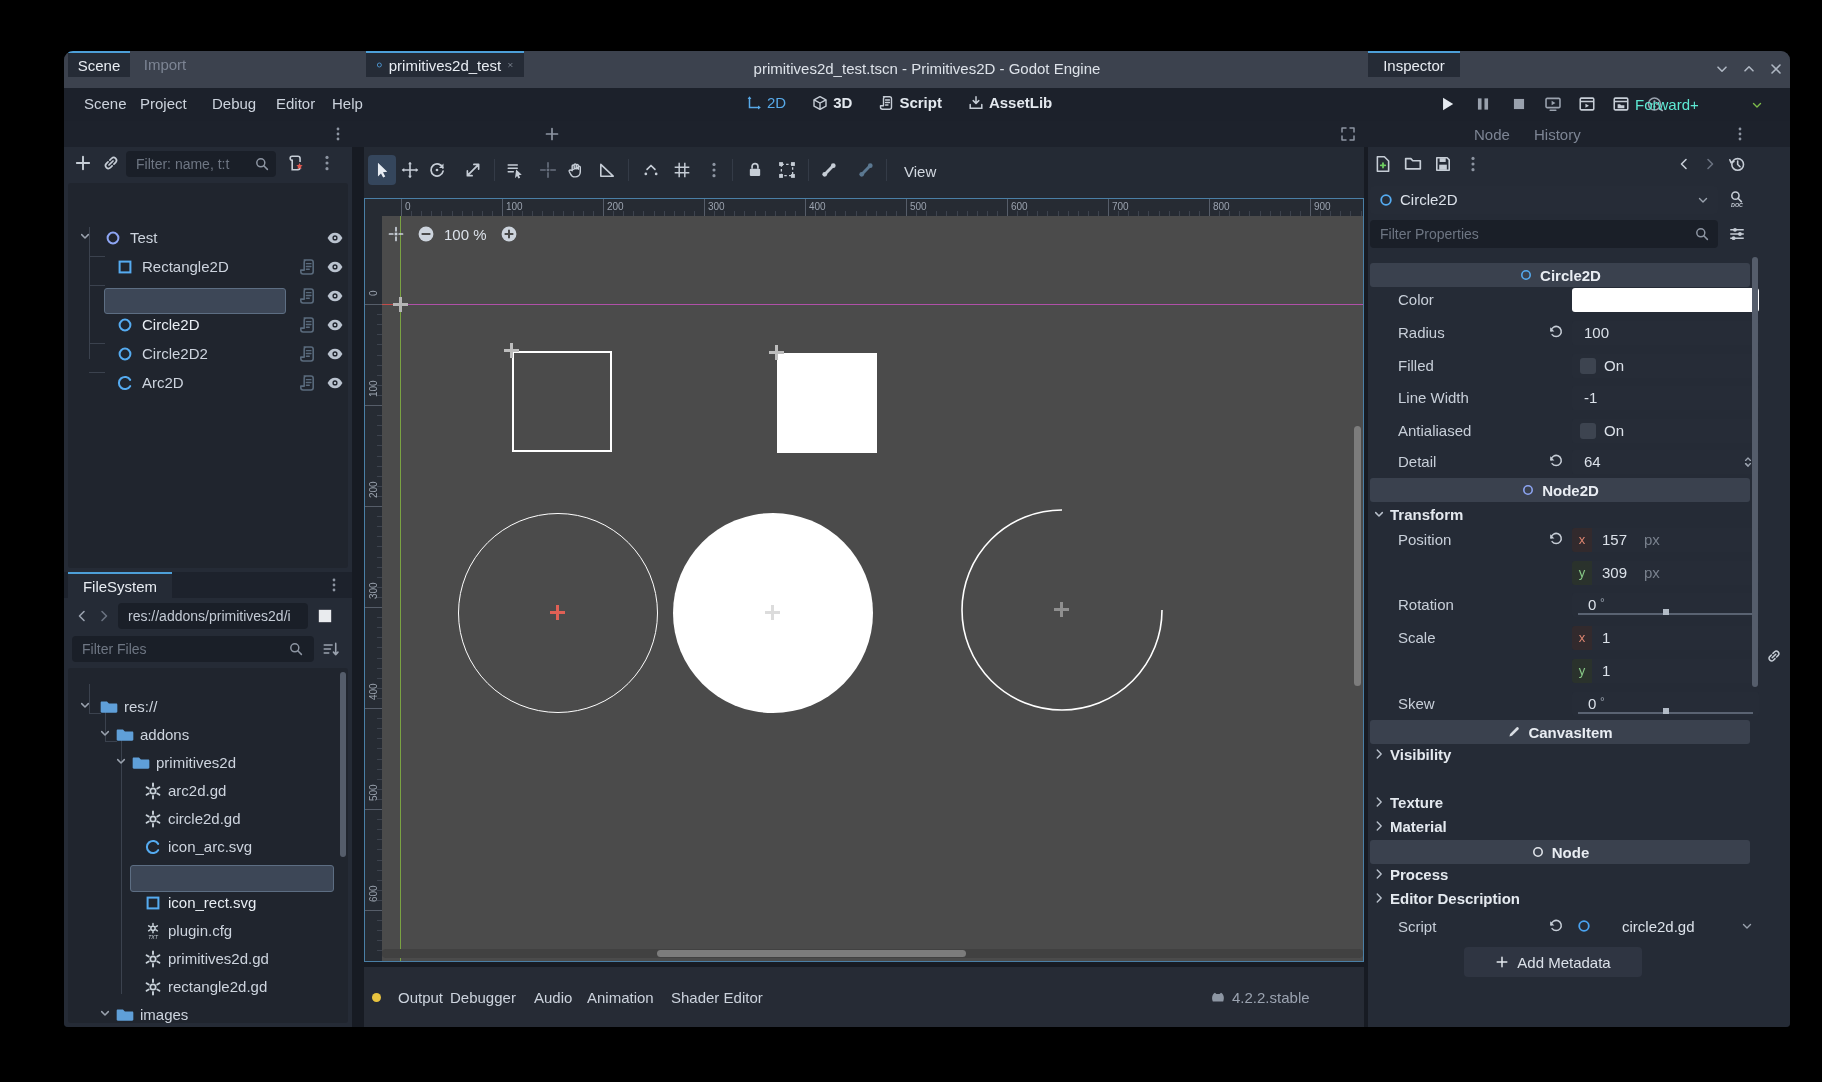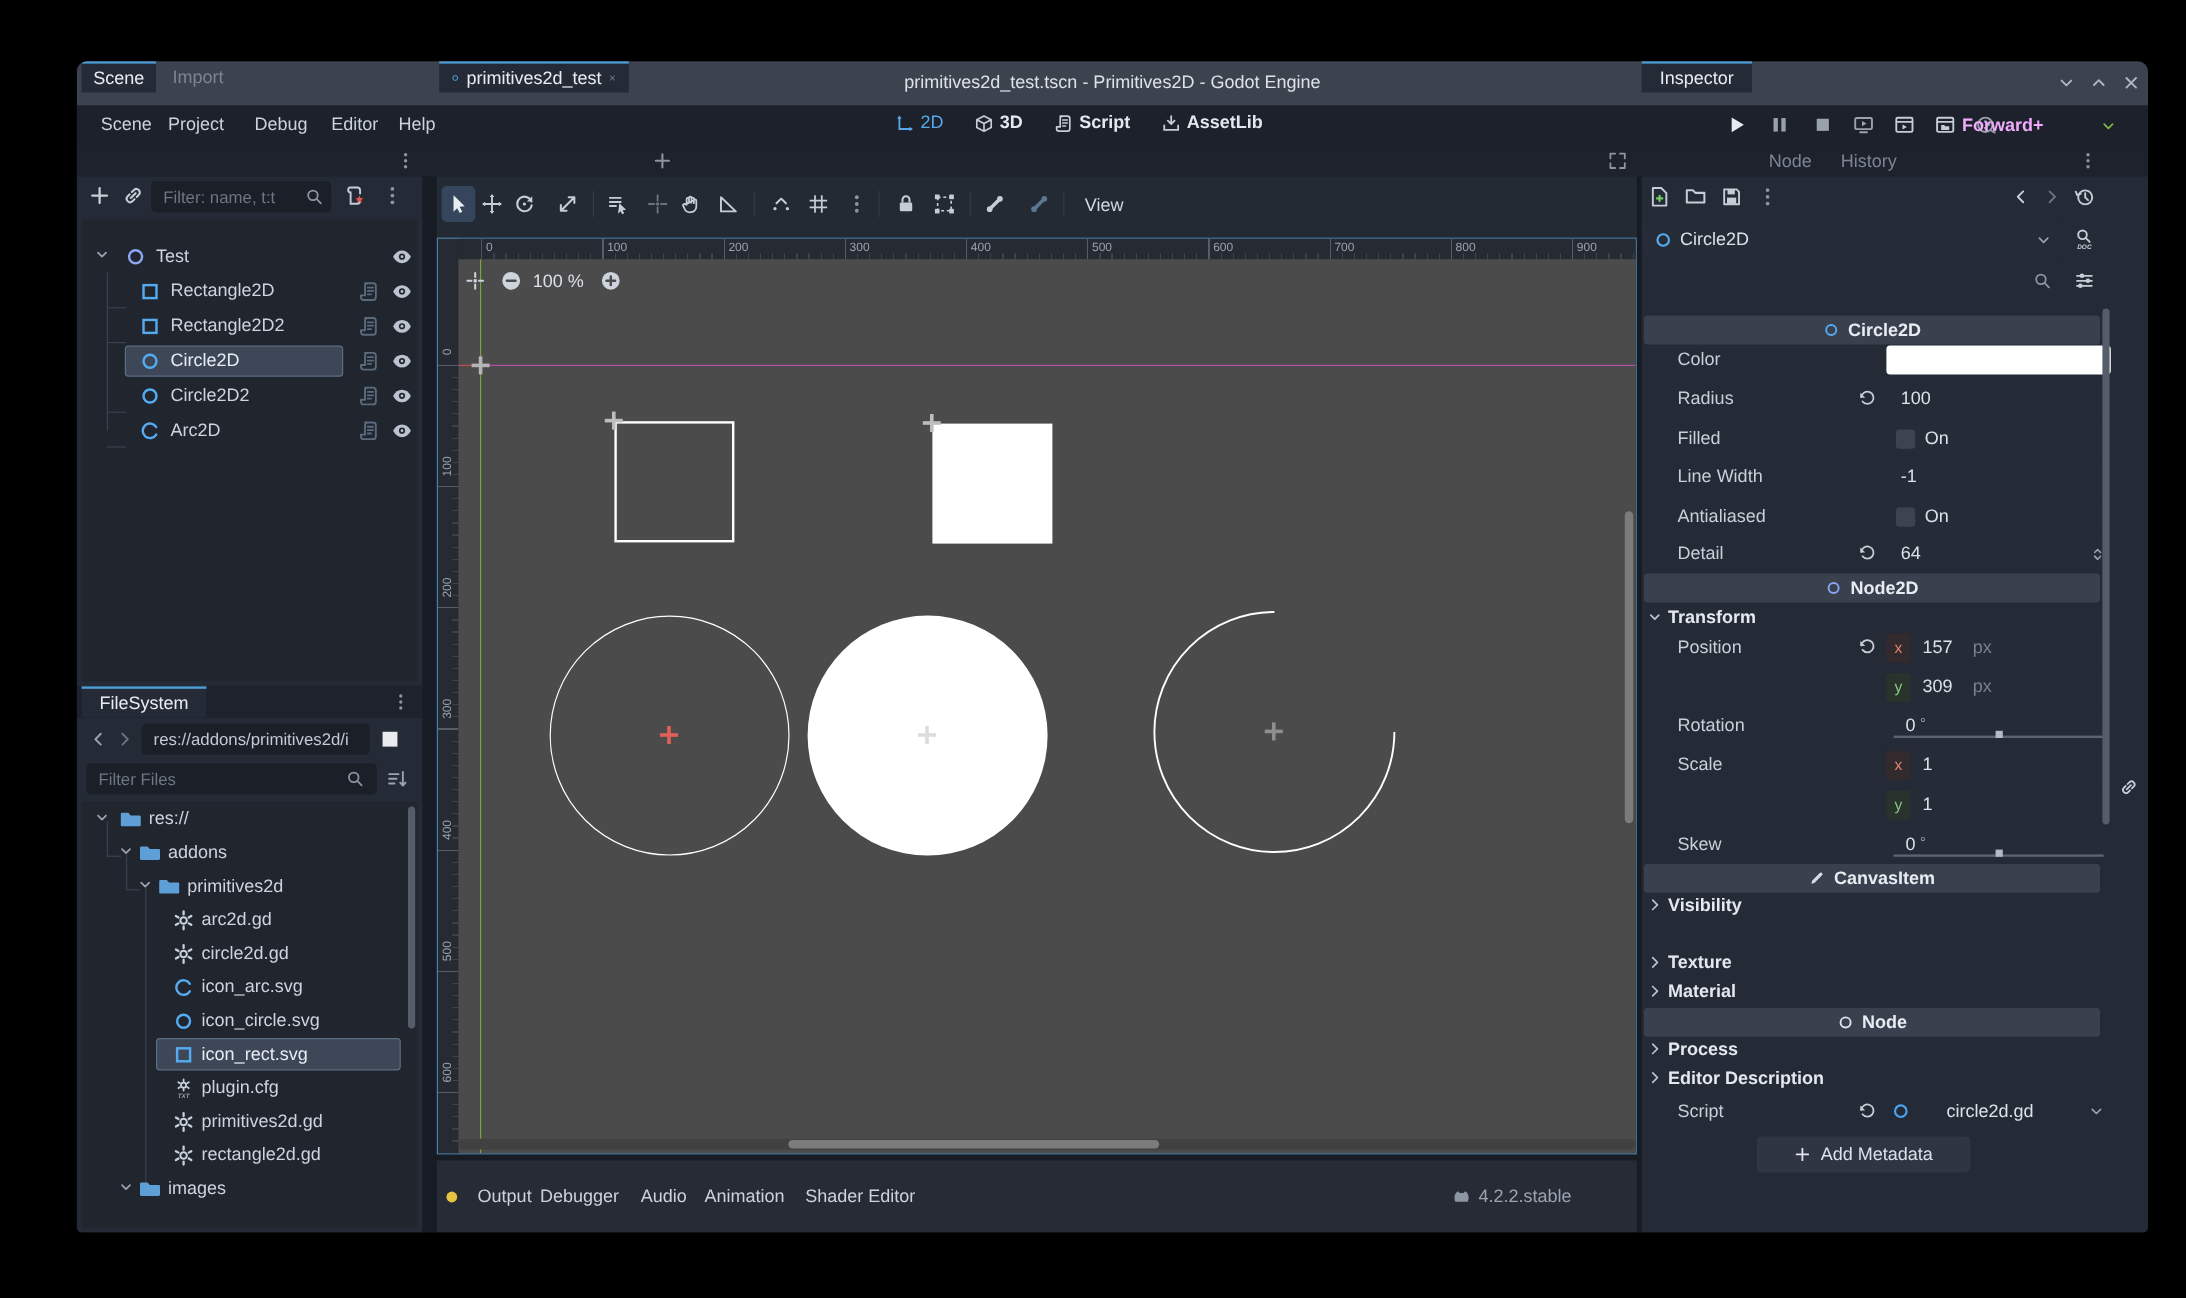--- a/index.html
+++ b/index.html
@@ -21,21 +21,21 @@
   .inset{position:absolute;background:#20252e;border-radius:3px;}
   .ginput{position:absolute;background:#1a1f28;border:none;border-radius:4px;color:#c3cad4;
     font-family:inherit;font-size:14px;padding:0 28px 0 10px;box-sizing:border-box;outline:none;}
   .ginput::placeholder{color:#6e7683;}
   .ico{display:inline-flex;align-items:center;justify-content:center;width:18px;height:18px;color:#c6cdd6;}
   .ico svg{width:100%;height:100%;}
   .ico.s14{width:14px;height:14px;}
   .ico.s16{width:16px;height:16px;}
   .ico.s20{width:20px;height:20px;}
   .ico.dim{color:#6a7280;}
-  .trow{position:absolute;left:4px;width:280px;height:26px;}
+  .trow{position:absolute;left:4px;width:280px;height:26px;margin-top:24px;}
   .trow .ti{position:absolute;top:4px;}
   .trow .tl{position:absolute;top:4px;color:#cdd4de;white-space:nowrap;}
   .hl{position:absolute;background:#3d4757;border:1px solid #5d6e83;border-radius:3px;box-sizing:border-box;}
   .guide{position:absolute;background:#3b424e;}
   .cat{position:absolute;left:1306px;width:380px;height:24px;background:#3a414e;border-radius:3px;
     display:flex;align-items:center;justify-content:center;gap:7px;color:#e8ecf2;font-weight:bold;}
   .prow{position:absolute;left:1324px;width:380px;height:26px;}
   .plabel{position:absolute;left:10px;top:4px;color:#c8cfd9;white-space:nowrap;}
   .vbox{position:absolute;left:184px;top:1px;width:187px;height:24px;background:#262c37;border-radius:3px;}
   .vtext{position:absolute;left:12px;top:3px;color:#dbe1e9;}
@@ -178,21 +178,21 @@
     <i class="ico abs" style="left:1582px;top:7px;color:#9aa2ae">
           <svg viewBox="0 0 16 16">
             <circle cx="7.5" cy="8" r="5.3" fill="none" stroke="currentColor" stroke-width="1.4"></circle>
             <circle cx="7.5" cy="5.6" r="1" fill="currentColor"></circle>
             <circle cx="7.5" cy="10.4" r="1" fill="currentColor"></circle>
             <circle cx="5.1" cy="8" r="1" fill="currentColor"></circle>
             <circle cx="9.9" cy="8" r="1" fill="currentColor"></circle>
             <path d="M11.5 12l3 1.8" stroke="currentColor" stroke-width="1.4" stroke-linecap="round"></path>
           </svg>
         </i>
-    <span class="abs" style="left:1571px;top:8px;color:#f0abfc;font-weight:bold">Forward+</span>
+    <span class="abs" style="left:1571px;top:8px;color:#5eead4;font-weight:normal">Forward+</span>
     <i class="ico s14 abs" style="left:1686px;top:10px;color:#7cbb4a">
           <svg viewBox="0 0 16 16">
             <path d="M4 6.2l4 4 4-4" fill="none" stroke="currentColor" stroke-width="1.6" stroke-linecap="round" stroke-linejoin="round"></path>
           </svg>
         </i>
   </div>
 
   <div class="tabstrip"></div>
 
   <div class="tab active" style="left:4px;width:62px">
@@ -847,20 +847,21 @@
           </i>
     </div>
     <i class="ico abs" style="left:360px;top:43px">
           <svg viewBox="0 0 16 16">
             <circle cx="6.6" cy="5" r="3.2" fill="none" stroke="currentColor" stroke-width="1.4"></circle>
             <path d="M8.9 7.3l3 3" stroke="currentColor" stroke-width="1.4" stroke-linecap="round"></path>
             <text x="8" y="15.2" font-size="4.8" text-anchor="middle" fill="currentColor" font-weight="bold">DOC</text>
           </svg>
         </i>
 
+    <input class="ginput" style="left: 2px; top: 73px; width: 348px; height: 28px;" placeholder="Filter Properties">
     <i class="ico s16 abs" style="left:326px;top:79px;color:#8d95a2">
           <svg viewBox="0 0 16 16">
             <circle cx="6.8" cy="6.8" r="4" fill="none" stroke="currentColor" stroke-width="1.5"></circle>
             <path d="M9.8 9.8l3.6 3.6" stroke="currentColor" stroke-width="1.5" stroke-linecap="round"></path>
           </svg>
         </i>
     <i class="ico abs" style="left:360px;top:78px">
           <svg viewBox="0 0 16 16">
             <path d="M2 4.3h12M2 8h12M2 11.7h12" stroke="currentColor" stroke-width="1.3"></path>
             <circle cx="6.2" cy="4.3" r="1.7" fill="currentColor"></circle>

